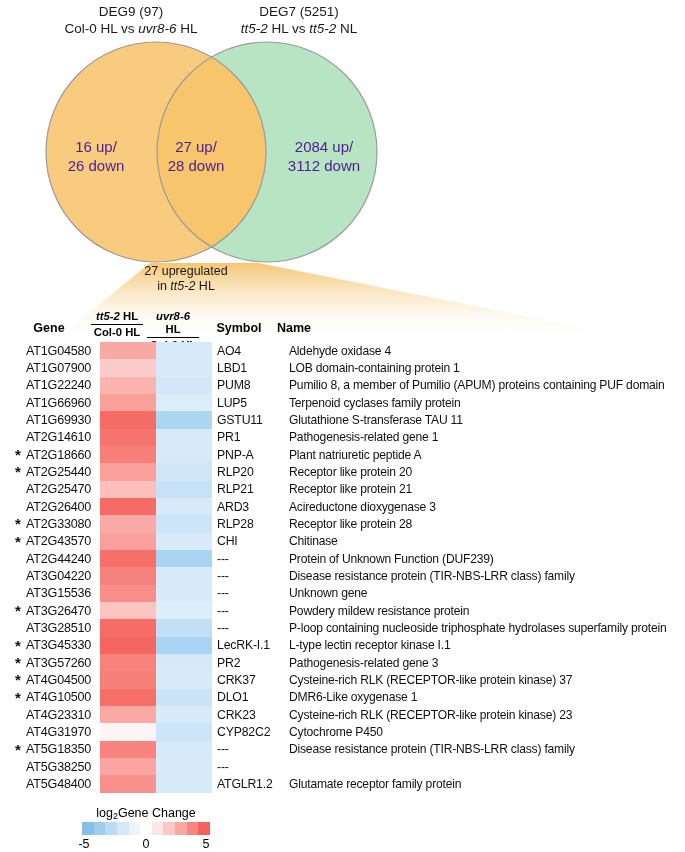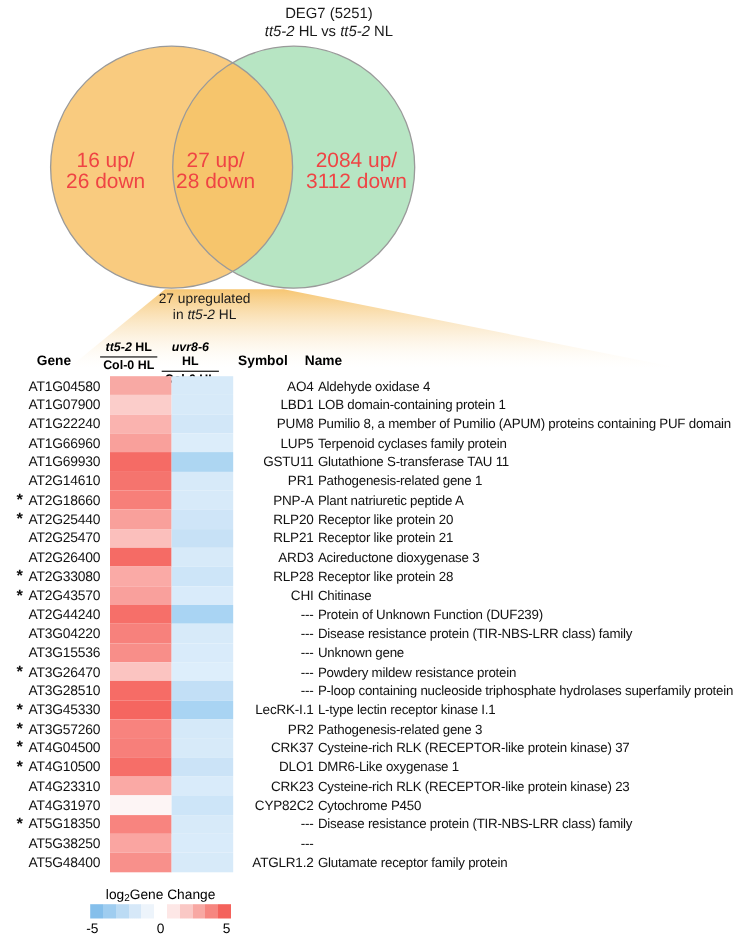--- a/index.html
+++ b/index.html
@@ -10,52 +10,56 @@
     background: #fff; overflow: hidden;
   }
   .abs { position: absolute; }
   .ctr { text-align: center; }
   .i { font-style: italic; }
 
   
   .venn-title { font-size: 13.5px; line-height: 17px; color: #1a1a1a; }
 
   
-  .venn-count { font-size: 19px; line-height: 19px; color: #ef4444; }
+  .venn-count { font-size: 15px; line-height: 19px; color: #4c1d95; }
 
   
   .funnel-caption { font-size: 12.5px; line-height: 15px; color: #1a1a1a; }
 
   
   .hdr-label { font-size: 12.5px; font-weight: bold; color: #000; }
   .frac { font-size: 11.3px; font-weight: bold; text-align: center; line-height: 13px; color:#000; }
   .frac .num { border-bottom: 1.5px solid #000; padding-bottom: 1px; }
   .frac .den { padding-top: 1px; }
 
   #rows { position: absolute; left: 0; top: 342px; width: 685px; margin-left: 12px; }
   .row { display: flex; align-items: center; height: 17.33px; white-space: nowrap; }
   .col-star { width: 14px; text-align: left; padding-left: 3px; font-weight: 700; font-size: 15px; line-height: 17px; }
   .col-gene { width: 74px; font-size: 12.6px; letter-spacing: -0.2px; }
   .col-heat { width: 56px; height: 17.33px; }
   .col-sp1  { width: 5px; }
-  .col-symbol { width: 68px; text-align: right; font-size: 12.3px; letter-spacing: -0.2px; }
+  .col-symbol { width: 68px; text-align: left; font-size: 12.3px; letter-spacing: -0.2px; }
   .col-sp2  { width: 4px; }
   .col-name { flex: 1; font-size: 12.1px; letter-spacing: -0.2px; overflow: visible; }
 
   
   .legend-title { font-size: 12.5px; color: #000; }
   .legend-title sub { font-size: 9px; vertical-align: -2px; }
   #legend-bar { width: 128px; height: 13px; }
   .legend-tick { font-size: 12.5px; color: #000; }
 </style>
 </head>
 <body>
 
 <div id="fig">
 
+  <div class="abs ctr venn-title" style="left:51px; top:3px; width:160px;">
+    <div>DEG9 (97)</div>
+    <div><span>Col-0 HL vs </span><span class="i">uvr8-6</span><span> HL</span></div>
+  </div>
   <div class="abs ctr venn-title" style="left:219px; top:3px; width:160px;">
     <div>DEG7 (5251)</div>
     <div><span class="i">tt5-2</span><span> HL vs </span><span class="i">tt5-2</span><span> NL</span></div>
   </div>
 
   <svg class="abs" style="left:0; top:0;" width="685" height="300" viewBox="0 0 685 300">
     <defs>
       <clipPath id="clip-left">
           <circle cx="156" cy="152" r="110"></circle>
         </clipPath>

